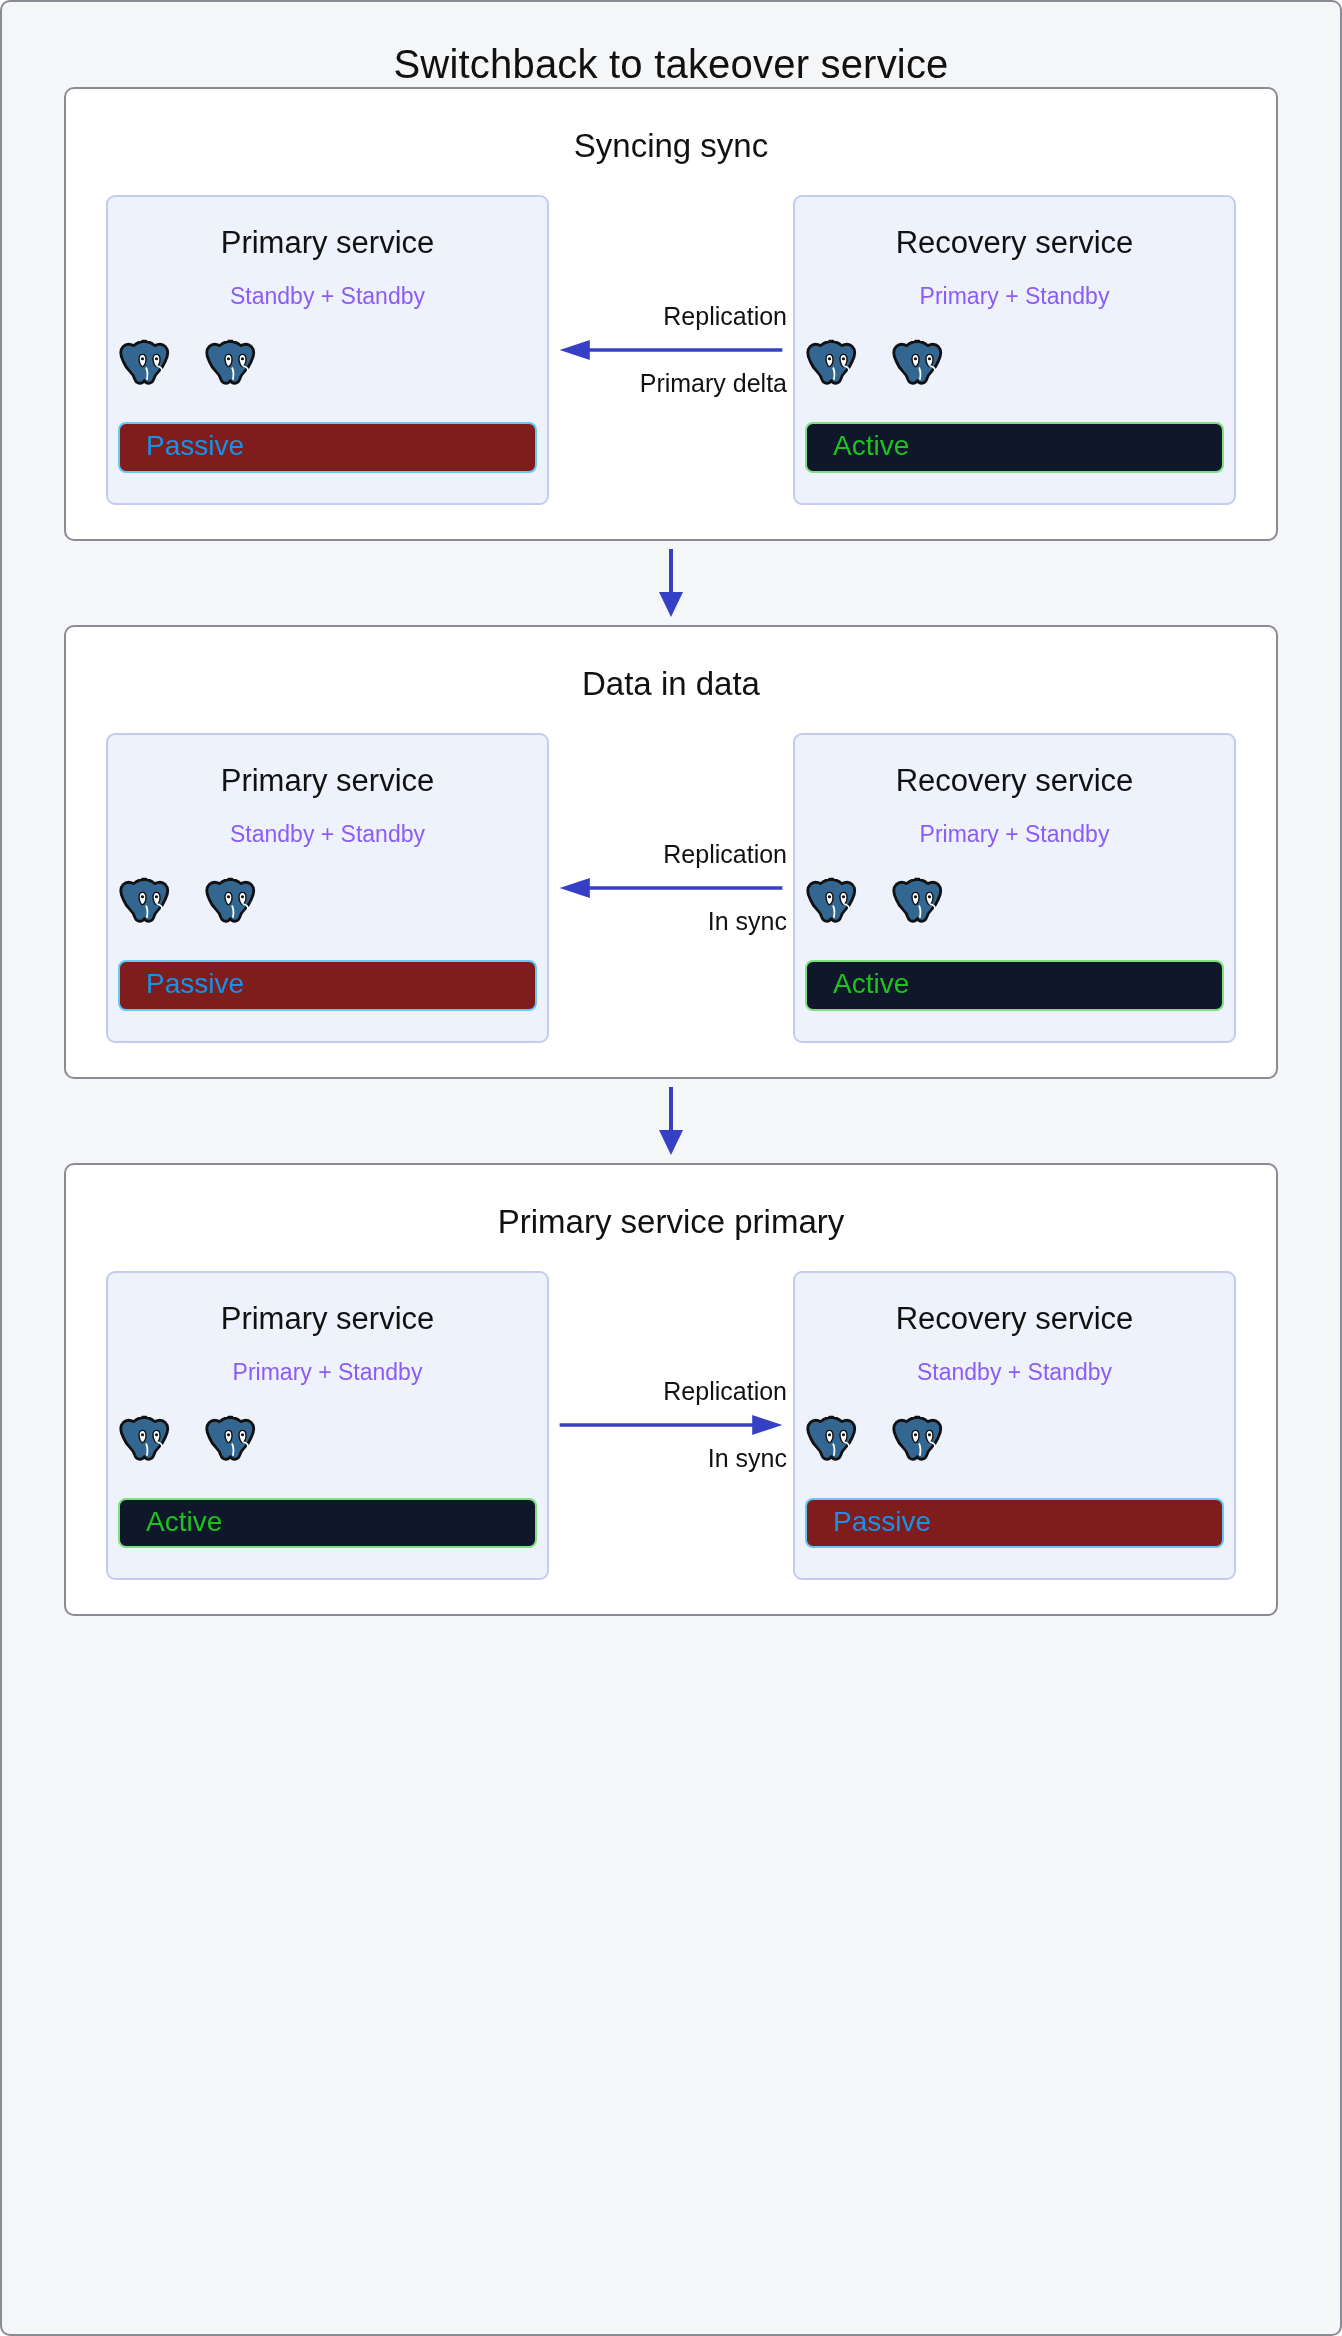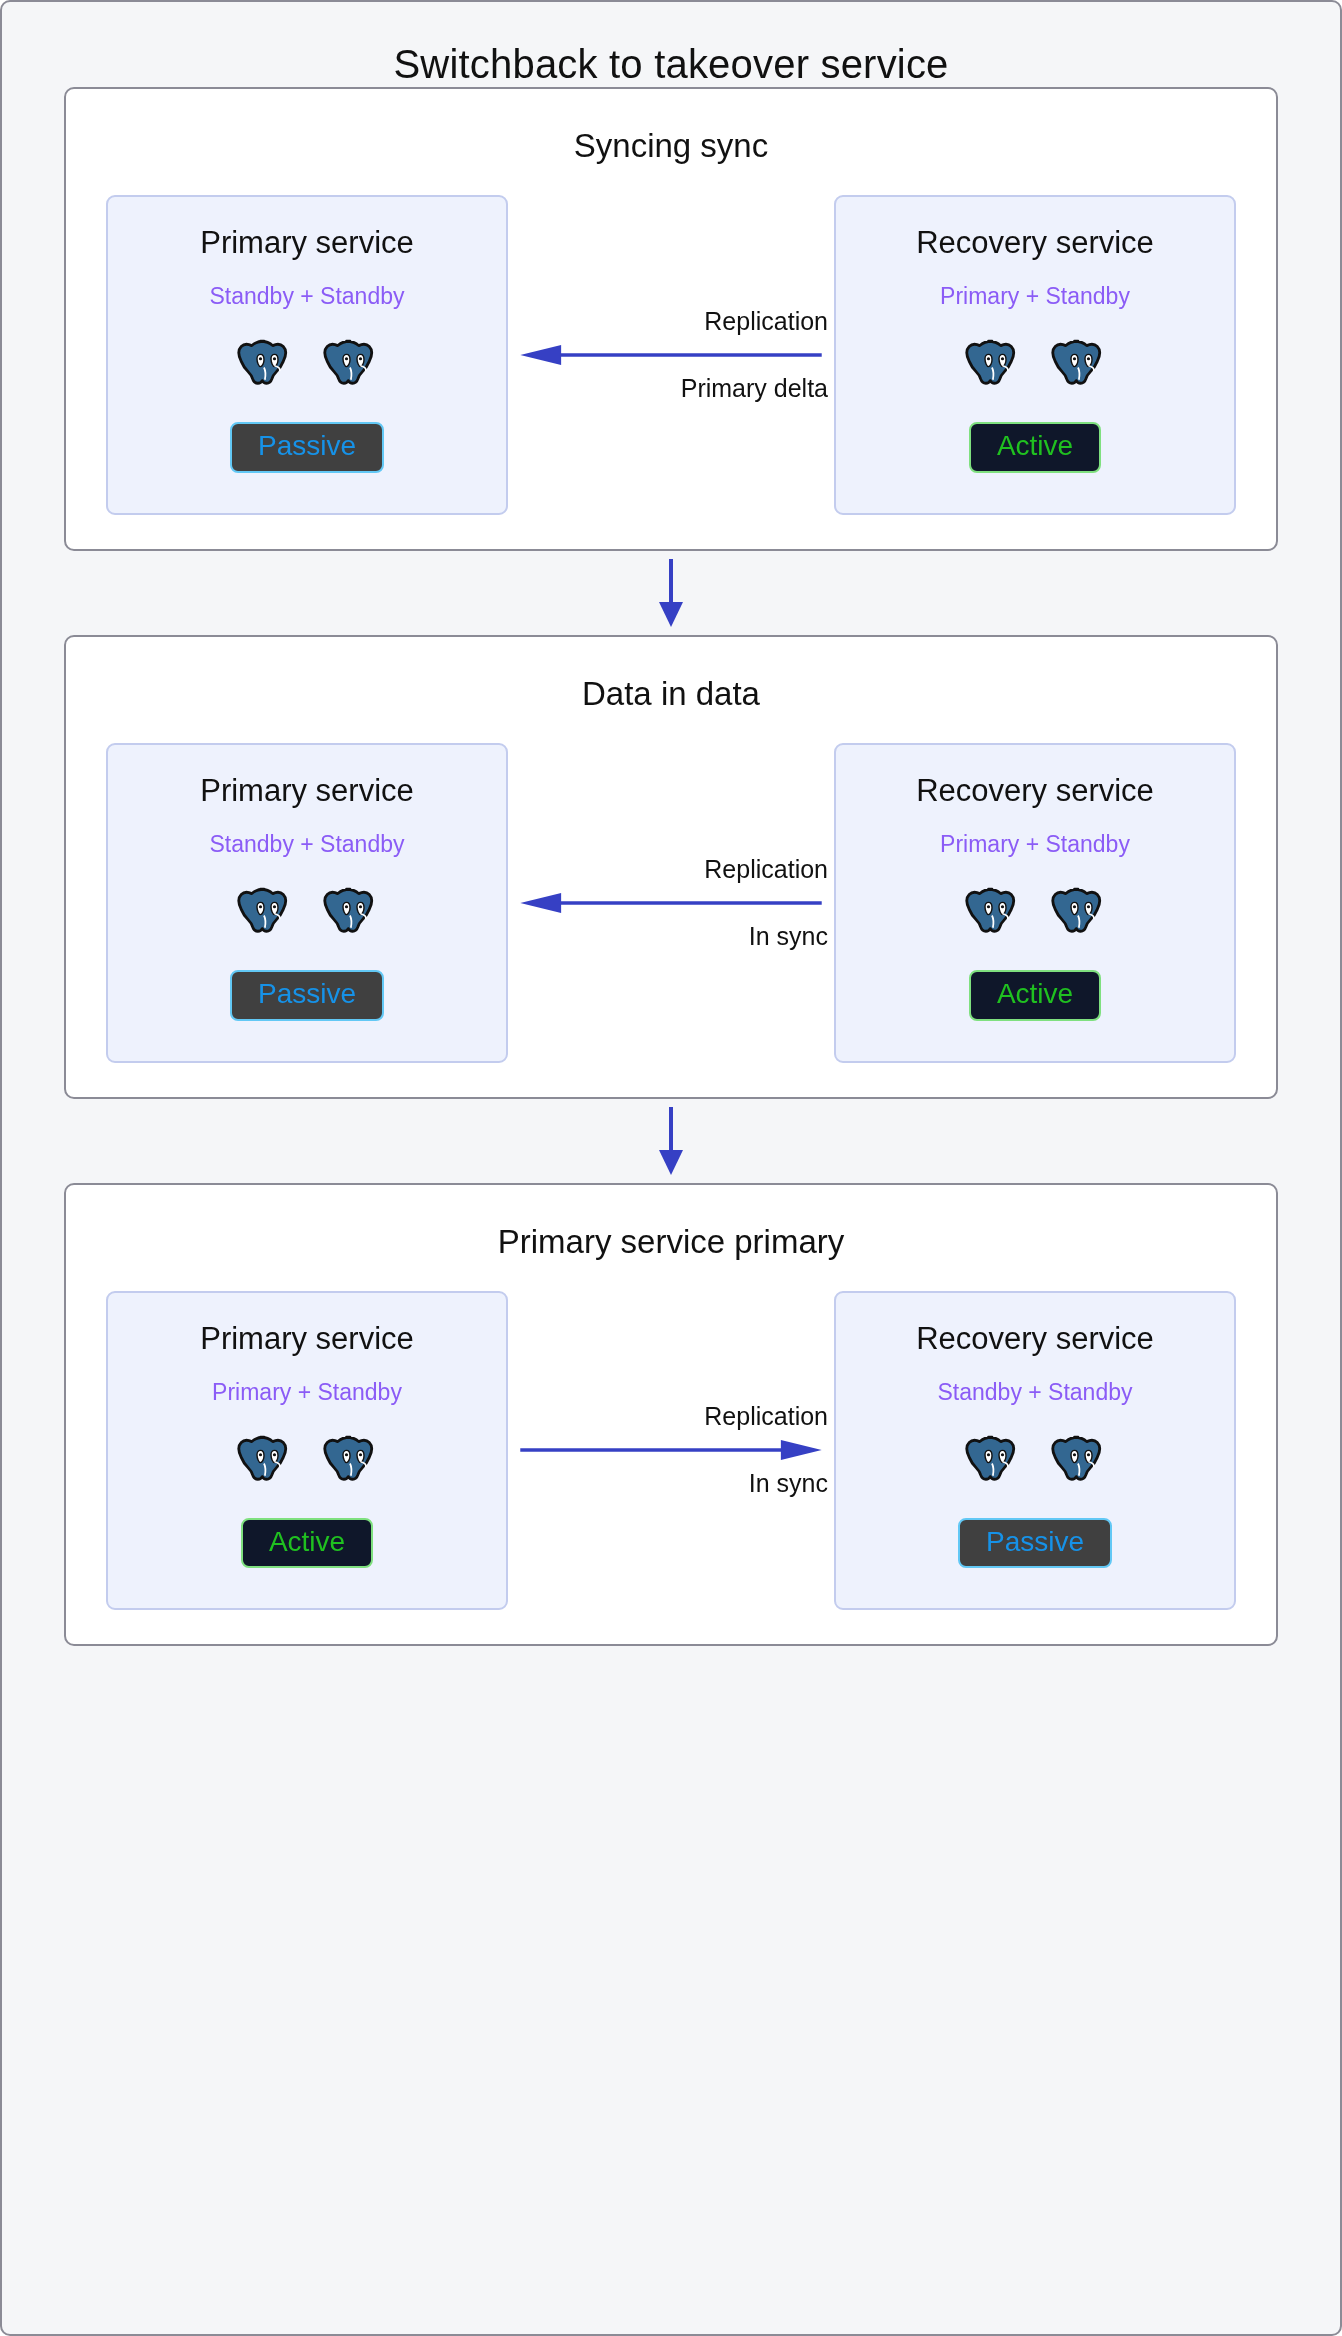--- a/index.html
+++ b/index.html
@@ -46,29 +46,28 @@
     font-weight: 400;
     margin: 12px 0 30px 0;
   }
   .stage-body {
     display: flex;
     flex-direction: row;
     align-items: stretch;
     justify-content: space-between;
   }
   .service-box {
-    width: 402px;
+    width: 443px;
     box-sizing: border-box;
     background: #eef2fd;
     border: 2px solid #c3ccee;
     border-radius: 9px;
-    padding: 28px 10px 40px 10px;
+    padding: 28px 10px 30px 10px;
     display: flex;
     flex-direction: column;
-    align-items: center;
   }
   .service-name {
     font-size: 31px;
     color: #111111;
     font-weight: 400;
     margin-bottom: 22px;
     text-align: center;
     white-space: nowrap;
   }
   .service-roles {
@@ -93,21 +92,21 @@
   .status-badge {
     font-size: 28px;
     border-radius: 8px;
     padding: 7px 26px 9px 26px;
     line-height: 1.1;
     white-space: nowrap;
   }
   .status-badge.passive {
     color: #1692e8;
     border: 2px solid #62c8f5;
-    background: #404040;
+    background: #7f1d1d;
   }
   .status-badge.active {
     color: #20c020;
     border: 2px solid #7fe07f;
     background: #0f172a;
   }
   .link-col {
     flex: 1 1 auto;
     display: flex;
     flex-direction: column;

